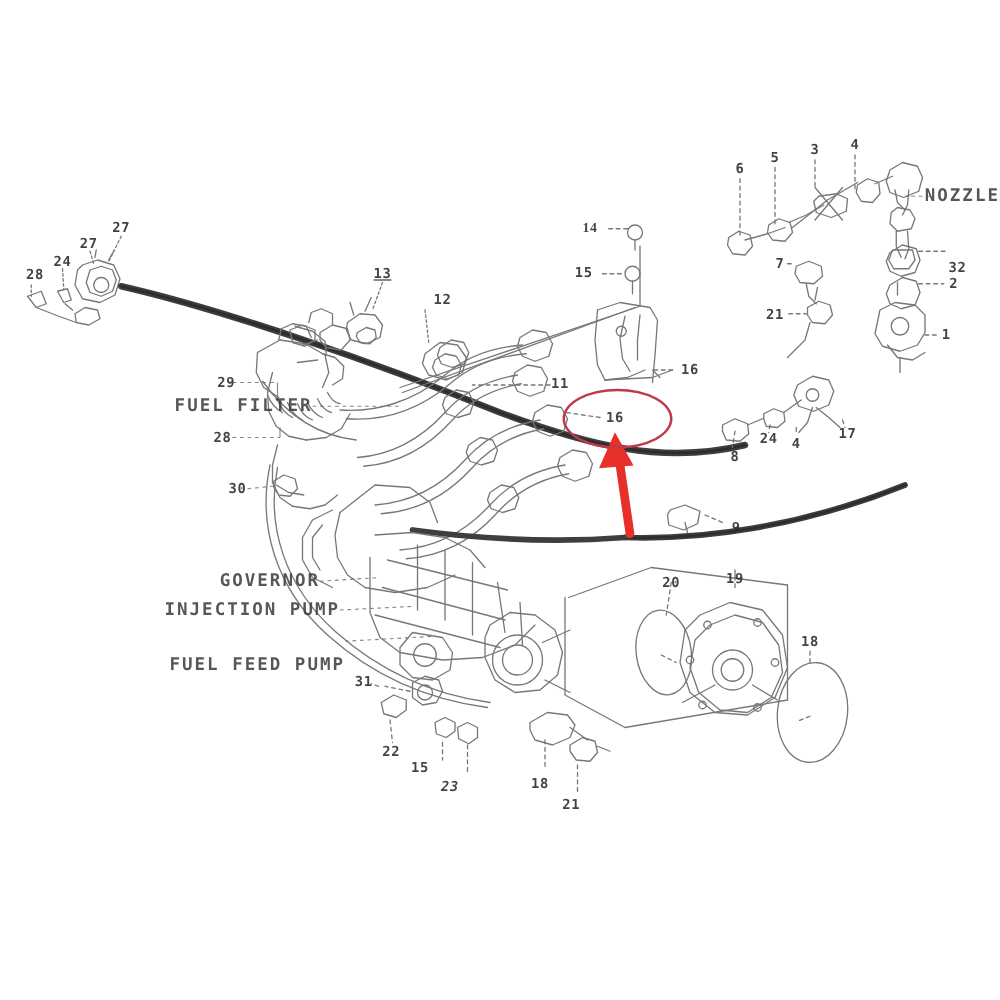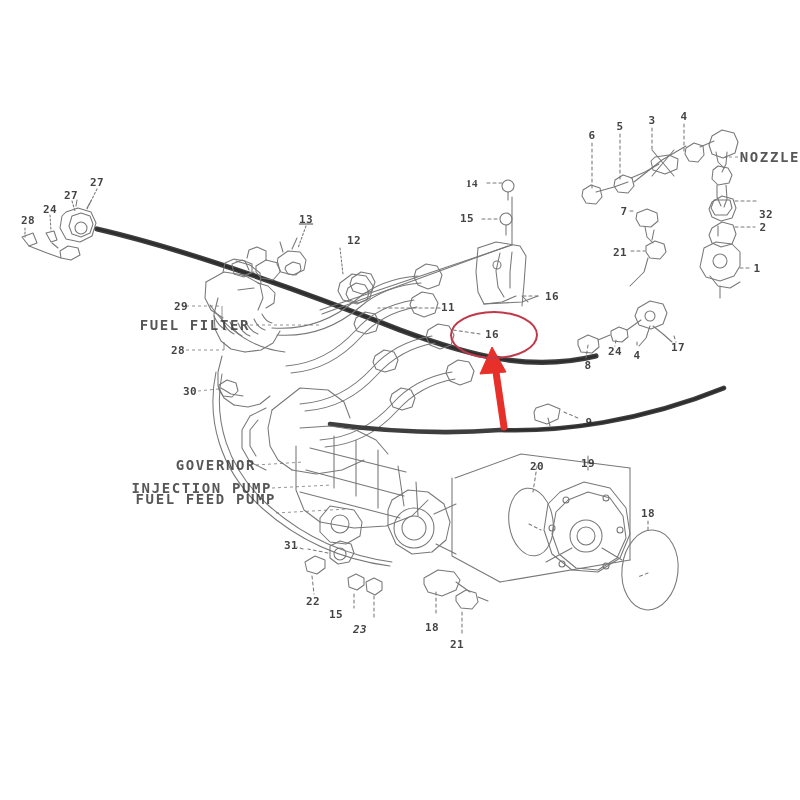--- a/index.html
+++ b/index.html
@@ -310,21 +310,21 @@
       <path d="M504 427 L 496 372" stroke="#e8302a" stroke-width="7" fill="none" stroke-linecap="round"></path>
       <path d="M480 374 L 492 347 L 506 372 Z" fill="#e8302a" stroke="#e8302a" stroke-width="1"></path>
     </g>
   </svg>
 
   <div id="annot-ellipse" style="left:450px;top:311px;width:84px;height:44px;"></div>
 
   <div class="namelabel" style="left:250px;top:325px;">FUEL FILTER</div>
   <div class="namelabel" style="left:256px;top:465px;">GOVERNOR</div>
   <div class="namelabel" style="left:272px;top:488px;">INJECTION PUMP</div>
-  <div class="namelabel" style="left:276px;top:499px;">FUEL FEED PUMP</div>
+  <div class="namelabel" style="left:276px;top:532px;">FUEL FEED PUMP</div>
   <div class="namelabel" style="left:800px;top:157px;">NOZZLE</div>
 
   <div class="callout" style="left:28px;top:220px;">28</div>
   <div class="callout" style="left:50px;top:209px;">24</div>
   <div class="callout" style="left:71px;top:195px;">27</div>
   <div class="callout" style="left:97px;top:182px;">27</div>
   <div class="callout" style="left:181px;top:306px;">29</div>
   <div class="callout" style="left:178px;top:350px;">28</div>
   <div class="callout" style="left:190px;top:391px;">30</div>
   <div class="callout" style="left:306px;top:219px;text-decoration:underline;">13</div>

